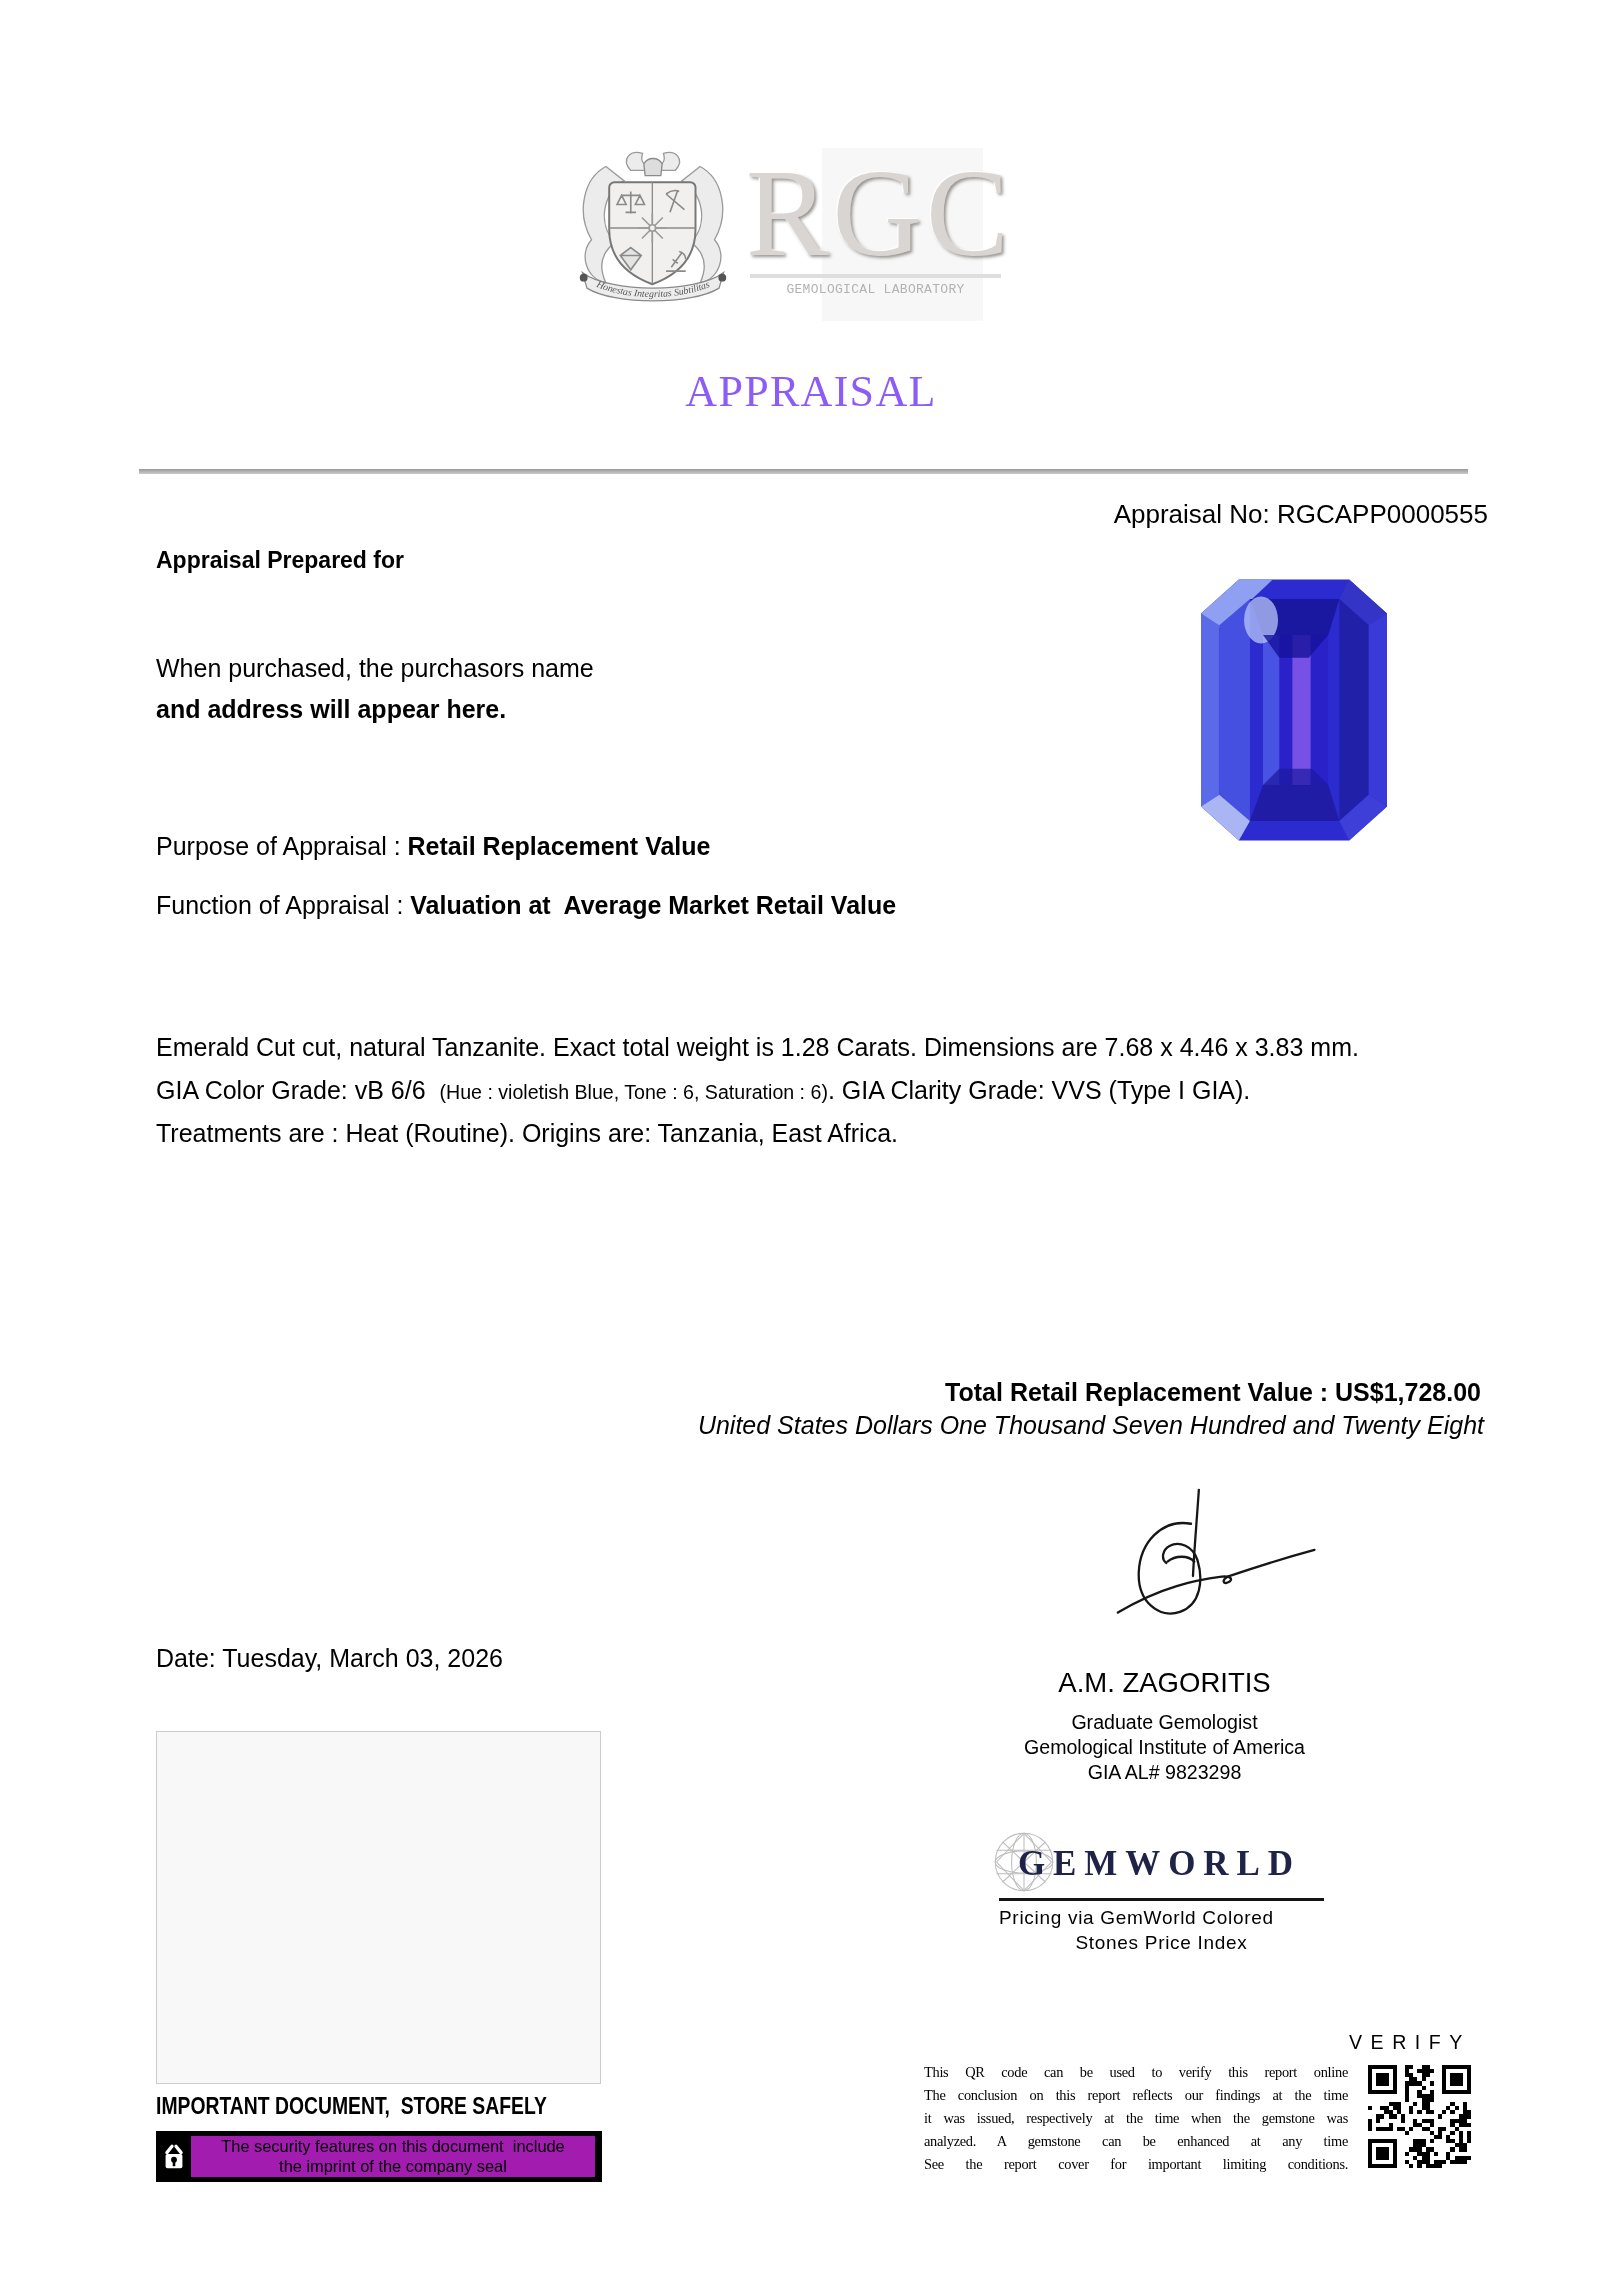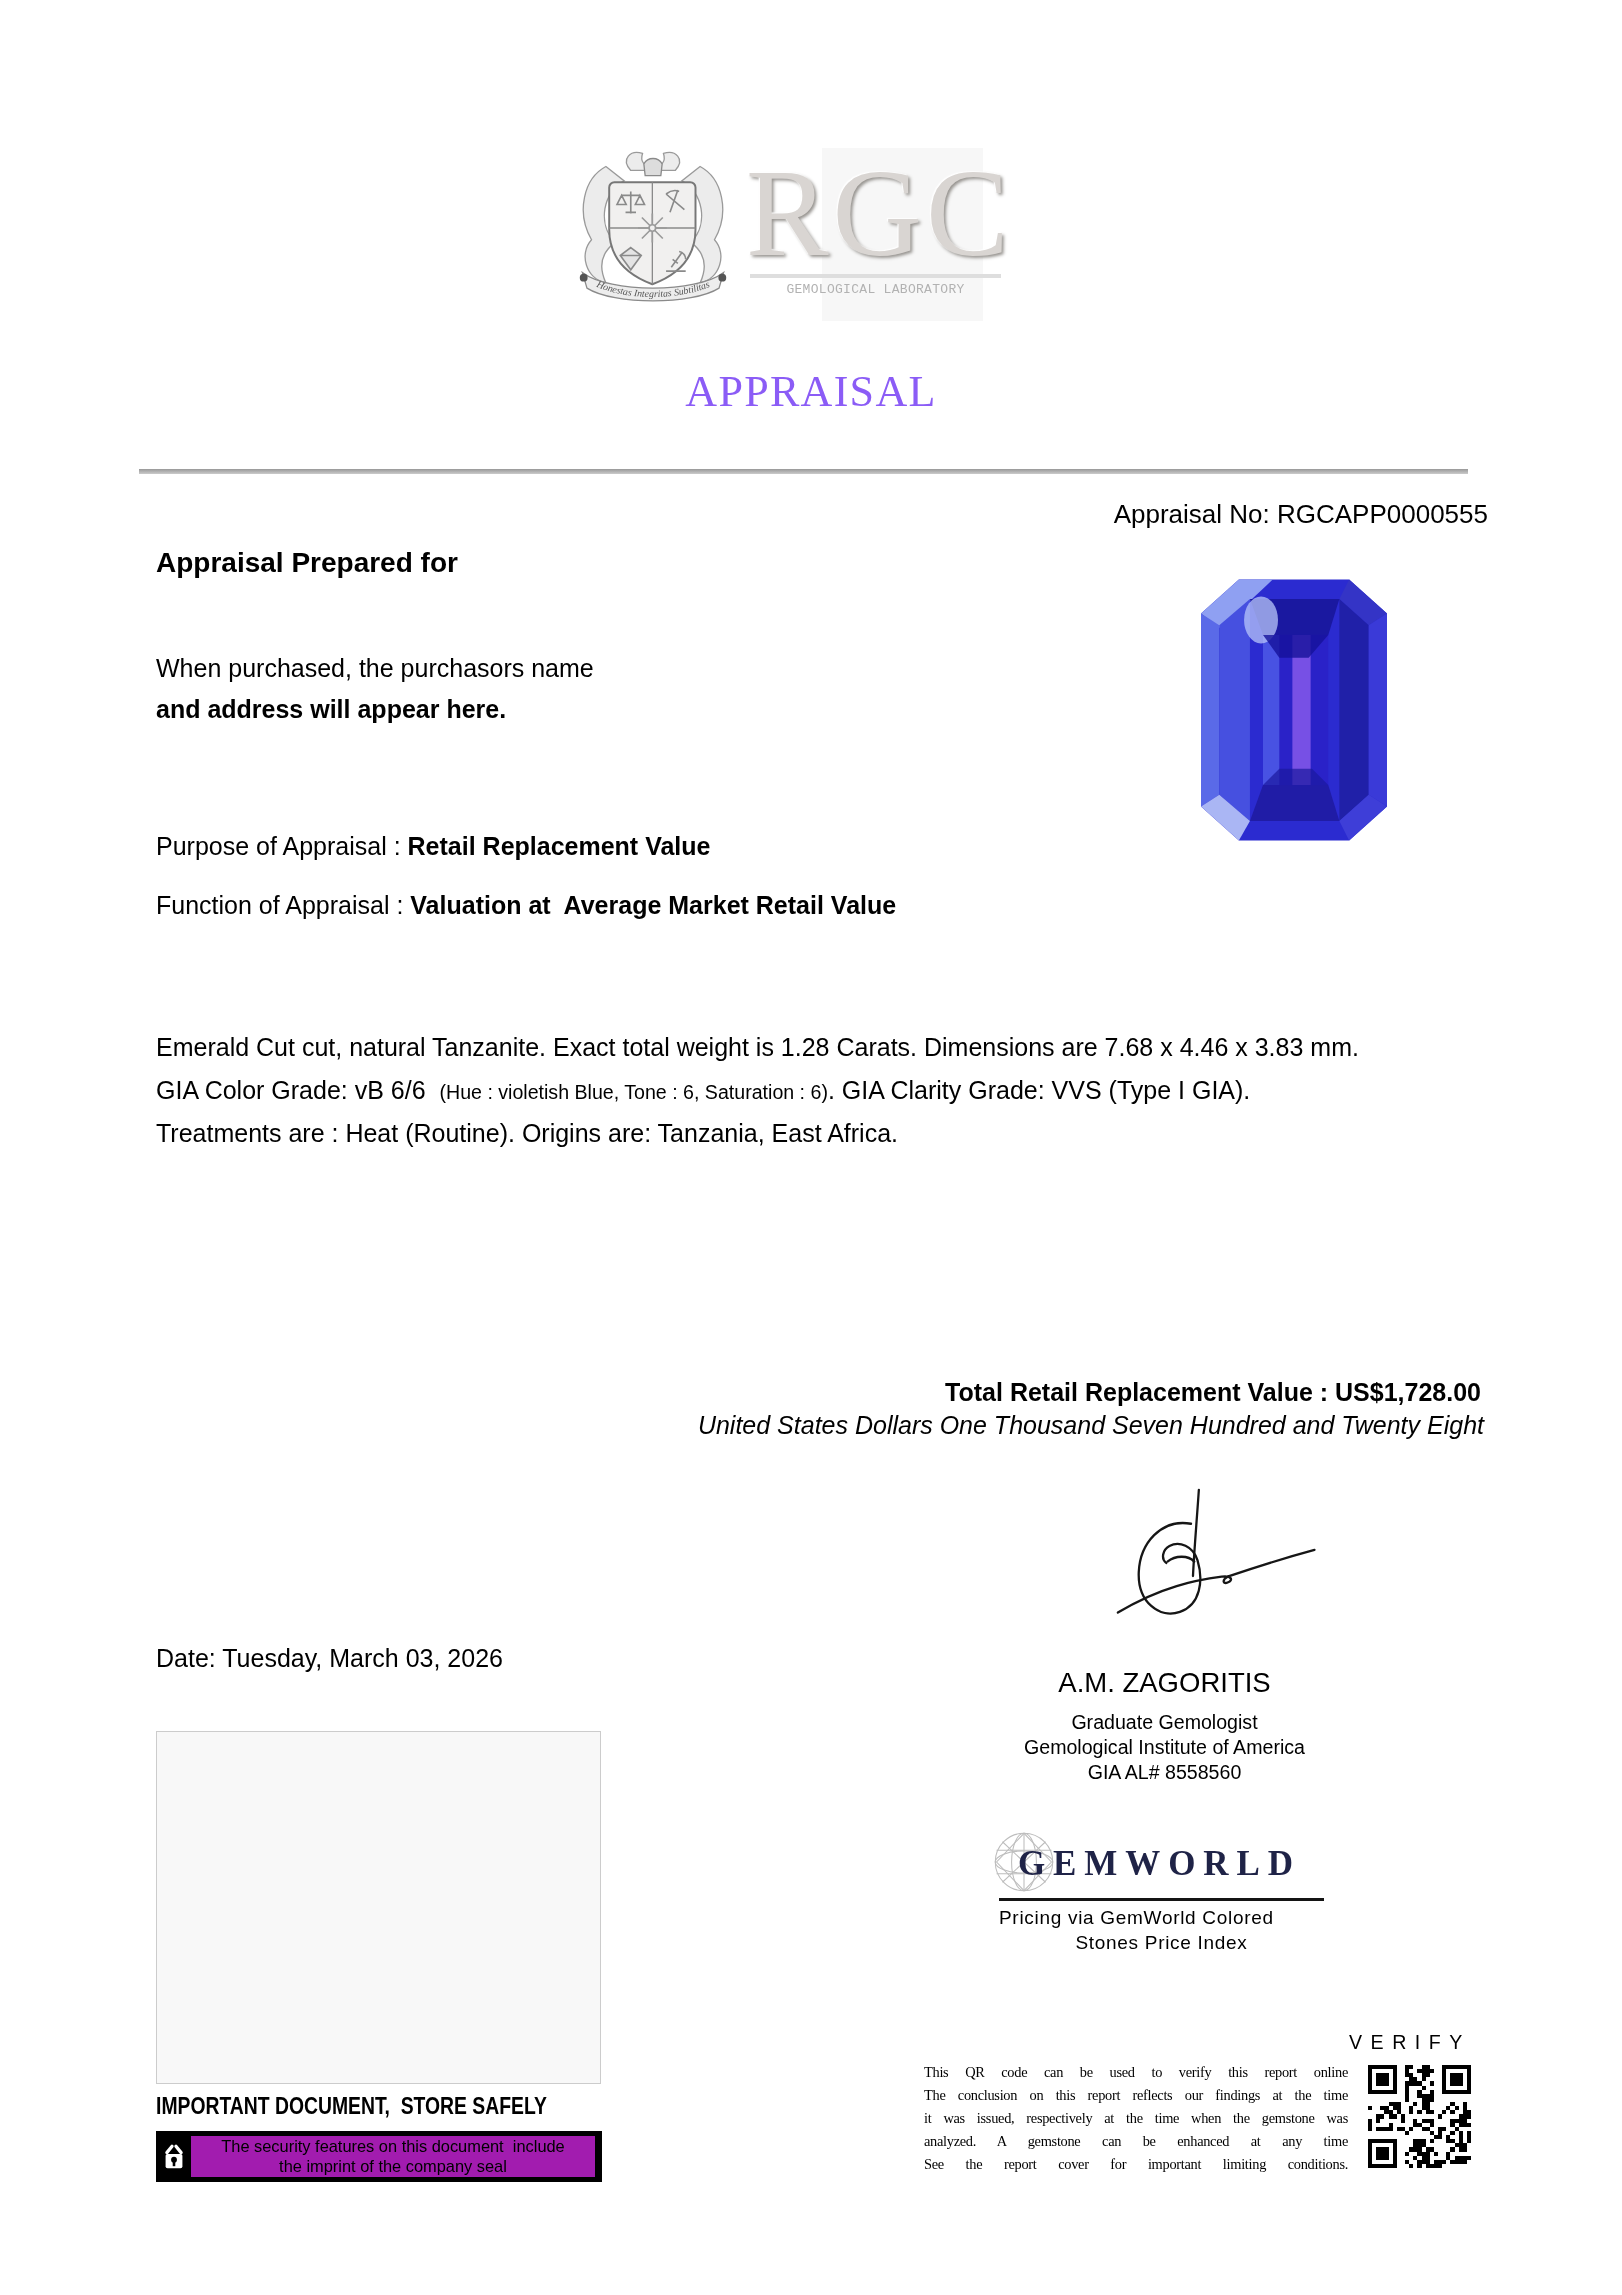--- a/index.html
+++ b/index.html
@@ -15,21 +15,21 @@
   .rgc-word{left:746px;top:152px;font-family:"Liberation Serif",serif;font-size:124px;line-height:1;
             letter-spacing:3.9px;color:#d9d5d2;text-shadow:-1.3px -1.3px 1.3px #ffffff,2px 2px 3.3px #96938f;}
   .rgc-divider{left:750px;top:274px;width:251px;height:3.9px;background:#dedede;}
   .rgc-sub{left:750px;top:282px;width:251px;text-align:center;font-size:13px;letter-spacing:0.3px;color:#b2b2b2;font-family:Liberation Mono, monospace;}
   .title{left:0;top:366px;width:1622px;text-align:center;font-family:"Liberation Serif",serif;
          font-size:44px;letter-spacing:1.3px;color:#8b5cf6;}
   .top-rule{left:139px;top:469px;width:1329px;height:4.6px;background:linear-gradient(#989898,#cbcbcb);}
 
   
   .appraisal-no{left:834px;top:499px;width:654px;text-align:right;font-size:26px;}
-  .prep-heading{left:156px;top:547px;font-size:28px;font-weight:bold;}
+  .prep-heading{left:156px;top:547px;font-size:23px;font-weight:bold;}
   .prep-l1{left:156px;top:654px;font-size:25px;}
   .prep-l2{left:156px;top:695px;font-size:25px;font-weight:bold;}
   .gem{left:1201px;top:579px;width:186px;height:262px;}
 
   .purpose{left:156px;top:832px;font-size:25px;}
   .function{left:156px;top:891px;font-size:25px;}
 
   .desc-l1{left:156px;top:1033px;font-size:25px;}
   .desc-l2{left:156px;top:1076px;font-size:25px;}
   .desc-l3{left:156px;top:1119px;font-size:25px;}
@@ -167,21 +167,21 @@
       <path d="M84,198 C150,158 205,148 243,143 C257,141 262,148 252,152 C245,155 243,148 252,143 C296,128 348,112 385,102"></path>
     </g>
   </svg>
 
   <div class="abs date">Date: Tuesday, March 03, 2026</div>
 
   <div class="abs signatory">
     <div class="sig-name">A.M. ZAGORITIS</div>
     <div class="sig-line">Graduate Gemologist</div>
     <div class="sig-line">Gemological Institute of America</div>
-    <div class="sig-line">GIA AL# 8558560</div>
+    <div class="sig-line">GIA AL# 9823298</div>
   </div>
 
   <svg class="abs globe" viewBox="0 0 110 98">
     <g stroke="#bdbdbd" stroke-width="1.6" fill="none">
       <circle cx="55" cy="49" r="44"></circle>
       <ellipse cx="55" cy="49" rx="44" ry="17"></ellipse>
       <ellipse cx="55" cy="49" rx="19" ry="44"></ellipse>
       <path d="M13,31 h84 M13,67 h84 M55,5 v88"></path>
       <path d="M22,18 L88,80 M88,18 L22,80 M55,5 L13,49 L55,93 L97,49 Z"></path>
     </g>

